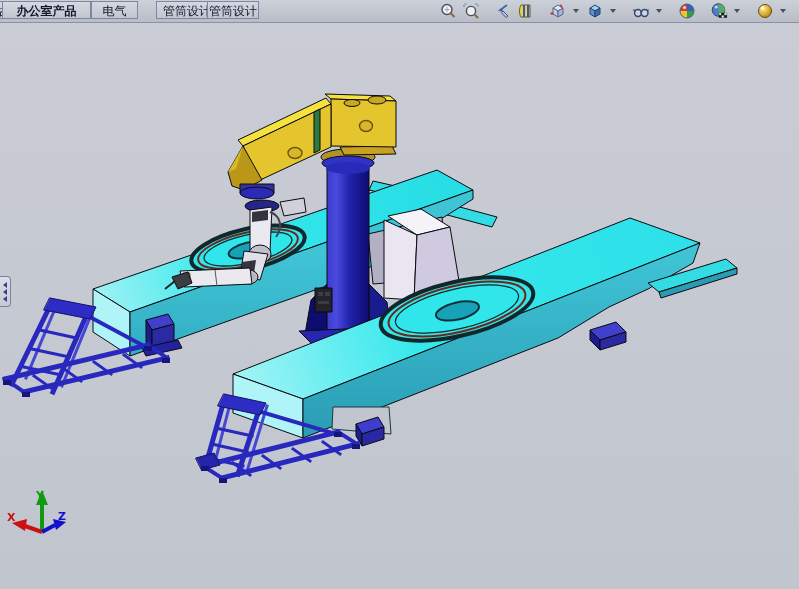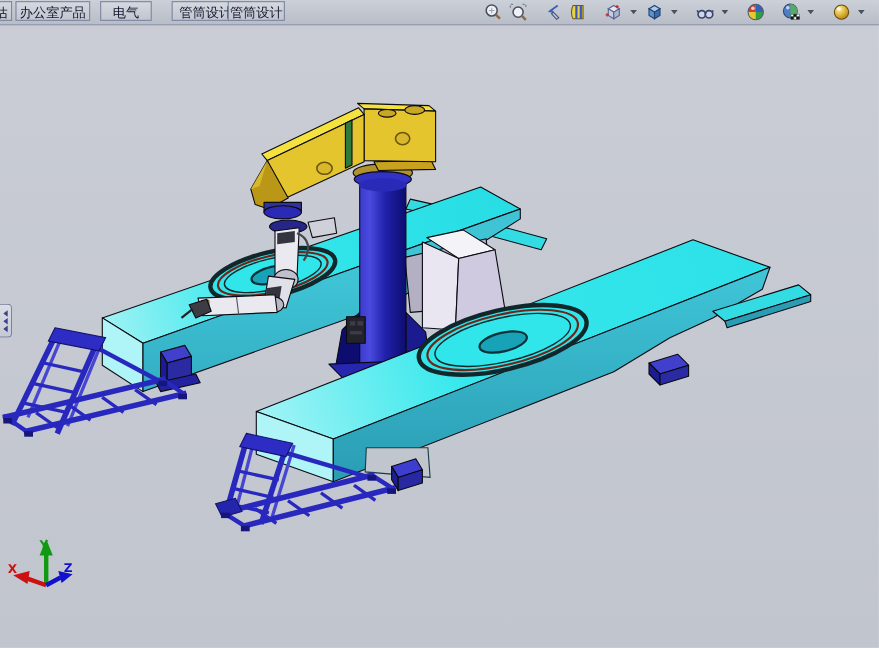--- a/index.html
+++ b/index.html
@@ -61,21 +61,21 @@
   .e{stroke:var(--edge);stroke-width:1;stroke-linejoin:round;}
   .axis-label{font-family:"DejaVu Sans",sans-serif;font-size:11px;font-weight:bold;}
 </style>
 </head>
 <body>
 
 <div id="app">
 
   <div id="cmdbar">
     <div class="tab tab-partial" style="left:0;width:11px;border-left:none;"><span>估</span></div>
-    <div class="tab" style="left:14px;width:68px;">办公室产品</div>
+    <div class="tab" style="left:2px;width:89px;font-weight:bold;">办公室产品</div>
     <div class="tab" style="left:91px;width:47px;">电气</div>
     <div class="tab" style="left:156px;width:62px;">管筒设计</div>
     <div class="tab" style="left:207px;width:52px;">管筒设计</div>
 
     <div id="hud">
       <button class="hudbtn">
         <svg width="18" height="18">
             <circle cx="8" cy="7.5" r="5" fill="#eef0f6" stroke="#4a4f60" stroke-width="1.4"></circle>
             <path d="M5.5 7.5h5M8 5v5" stroke="#9aa4b8" stroke-width="1"></path>
             <line x1="11.5" y1="11" x2="15.5" y2="15" stroke="#8a6a46" stroke-width="2.2"></line>

